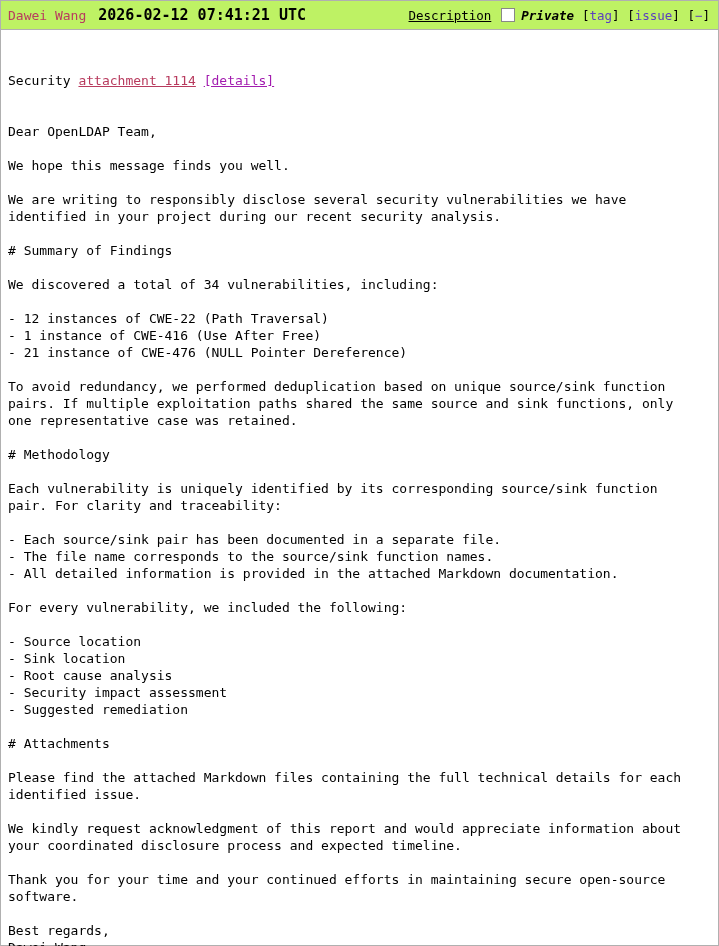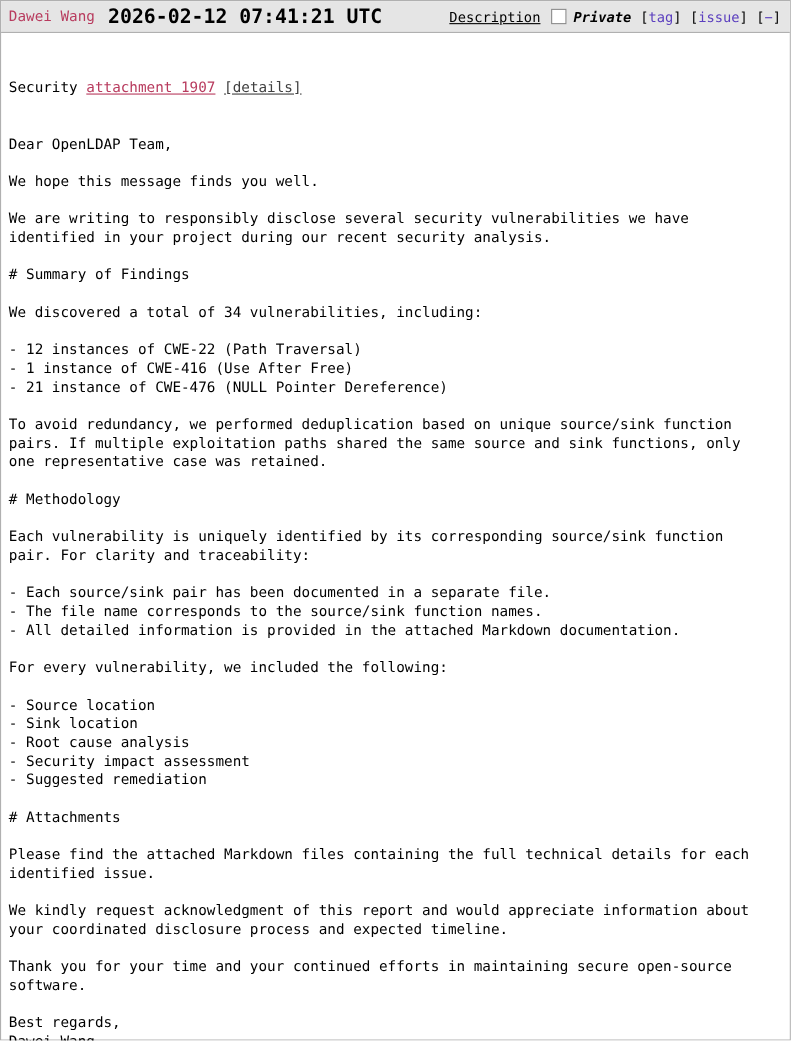--- a/index.html
+++ b/index.html
@@ -16,41 +16,41 @@
     overflow: hidden;
   }
   .comment-box {
     width: 719px;
     height: 946px;
     box-sizing: border-box;
     border: 1px solid #b0b0b0;
     background: #ffffff;
   }
   .comment-header {
-    background: #e5e5e5;
+    background: #bef264;
     border-bottom: 1px solid #b0b0b0;
     height: 29px;
     box-sizing: border-box;
     display: flex;
     align-items: center;
     padding: 0 8px 0 7px;
     font-family: "DejaVu Sans Mono", monospace;
     font-size: 13px;
   }
   .author {
     color: #b83b5e;
     font-weight: normal;
     margin-right: 12px;
     white-space: nowrap;
   }
   .timestamp {
     color: #000000;
     font-weight: bold;
     white-space: nowrap;
-    font-size: 18px;
+    font-size: 15px;
   }
   .header-right {
     margin-left: auto;
     display: flex;
     align-items: center;
     gap: 6px;
     white-space: nowrap;
   }
   .desc-link {
     color: #000000;
@@ -93,21 +93,21 @@
   }
   .attach-line {
     line-height: 17px;
     margin-bottom: 0;
   }
   .attach-link {
     color: #b83b5e;
     text-decoration: underline;
   }
   .details-link {
-    color: #404040;
+    color: #a21caf;
     text-decoration: underline;
     text-align: center;
   }
   .body-text {
     margin: 0;
     white-space: pre-wrap;
     line-height: 17px;
   }
 </style>
 </head>
@@ -120,21 +120,21 @@
     <span class="timestamp">2026-02-12 07:41:21 UTC</span>
     <span class="header-right">
       <a class="desc-link" href="#">Description</a>
       <span class="private-check"></span>
       <span class="private-label">Private</span>
       <span class="action-links"><span class="bracket">[</span><a href="#">tag</a><span class="bracket">]</span> <span class="bracket">[</span><a href="#">issue</a><span class="bracket">]</span> <span class="bracket">[</span><a href="#">−</a><span class="bracket">]</span></span>
     </span>
   </div>
 
   <div class="comment-body">
-    <div class="attach-line"><span>Security </span><a class="attach-link" href="#">attachment 1907</a> <a class="details-link" href="#">[details]</a></div>
+    <div class="attach-line"><span>Security </span><a class="attach-link" href="#">attachment 1114</a> <a class="details-link" href="#">[details]</a></div>
     <pre class="body-text">Dear OpenLDAP Team,
 
 We hope this message finds you well.
 
 We are writing to responsibly disclose several security vulnerabilities we have
 identified in your project during our recent security analysis.
 
 # Summary of Findings
 
 We discovered a total of 34 vulnerabilities, including:

